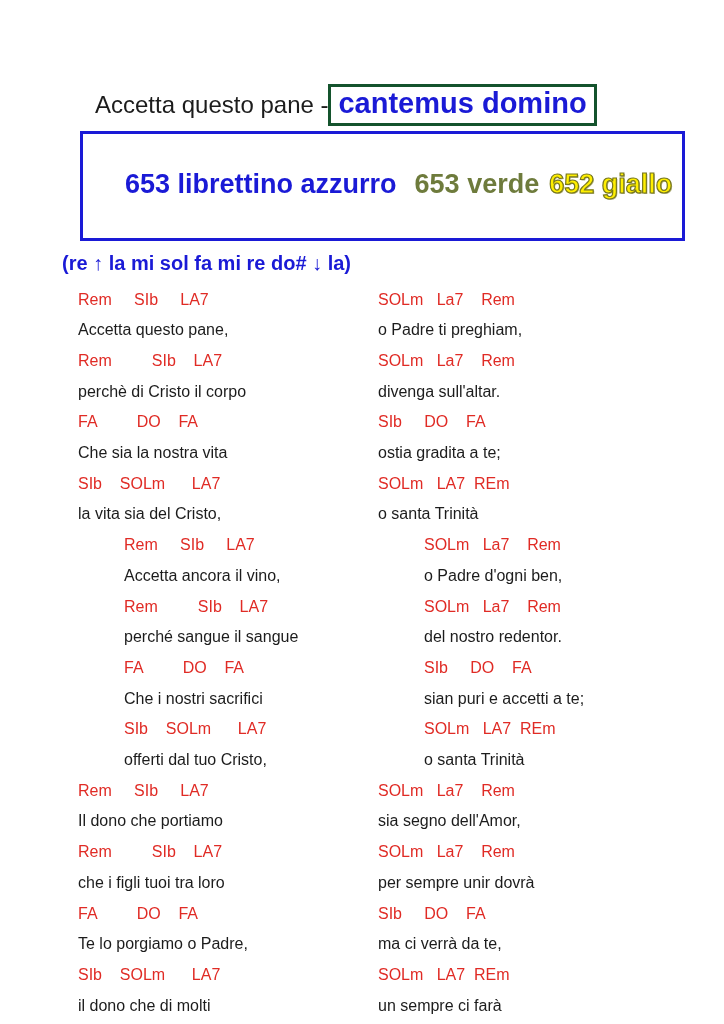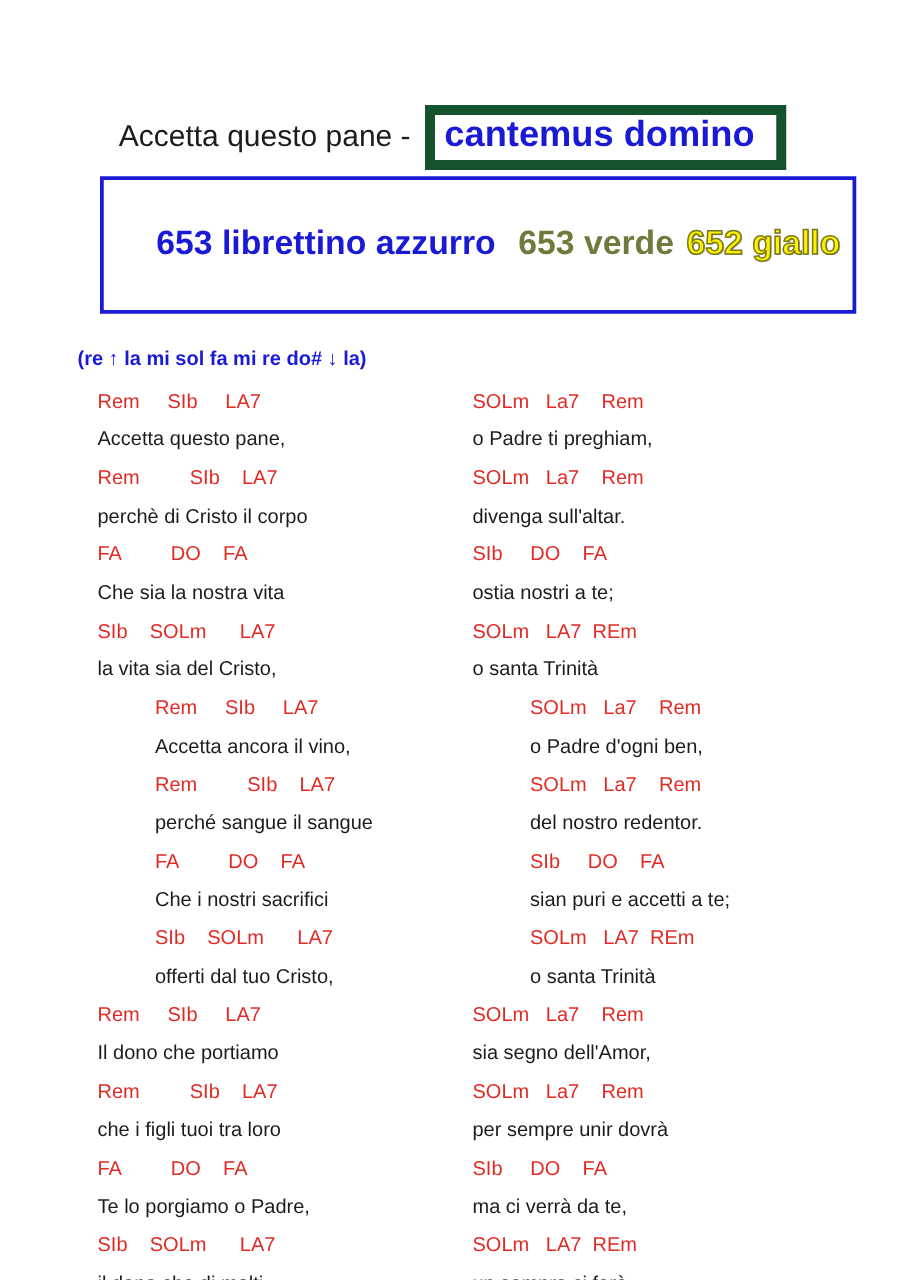--- a/index.html
+++ b/index.html
@@ -7,45 +7,44 @@
     width:724px; height:1024px; background:#ffffff; overflow:hidden;
     font-family:"Liberation Sans","DejaVu Sans",sans-serif;
     color:#1c1c1c;
   }
   .page { padding:84px 14px 0 62px; }
 
   
   .title-line { margin-left:33px; display:flex; align-items:center; }
   .title-plain { font-size:24px; white-space:pre; }
   .title-boxed {
-    margin-left:12px;
     font-size:29px; font-weight:bold; color:#1a1ad6;
-    border:8px solid #14532d;
-    padding:0 17px 3px 7px;
+    border:3px solid #14532d;
+    padding:0 7px 3px 7px;
     line-height:1.15;
   }
 
   
   .numbers-box {
     display:inline-block; margin-left:18px; margin-top:5px;
     border:3px solid #1a1ad6;
     padding:1px 10px 5px 12px;
     font-size:27px; font-weight:bold; white-space:pre; line-height:1.2;
   }
   .num-blue   { color:#1a1ad6; }
   .num-green  { color:#6e7b3c; margin-left:18px; }
   .num-yellow {
     color:#ffef00; margin-left:10px;
     -webkit-text-stroke:1.2px #77771f;
     text-shadow:1px 1px 0 rgba(119,119,31,.55);
   }
 
   
   .melody {
-    margin-top:28px; font-size:16px; font-weight:bold; color:#1a1ad6;
+    margin-top:11px; font-size:20px; font-weight:bold; color:#1a1ad6;
     white-space:pre;
   }
 
   
   .song { margin-top:10px; margin-left:16px; font-size:16px; }
   .stanza.indented { margin-left:46px; }
   .row { display:grid; grid-template-columns:300px auto; }
   .cell { white-space:pre; line-height:30.7px; }
   .chords .cell { color:#e02b25; }
 </style>
@@ -83,21 +82,21 @@
       <div class="row lyrics">
         <span class="cell">perchè di Cristo il corpo</span>
         <span class="cell">divenga sull'altar.</span>
       </div>
       <div class="row chords">
         <span class="cell">FA         DO    FA</span>
         <span class="cell">SIb     DO    FA</span>
       </div>
       <div class="row lyrics">
         <span class="cell">Che sia la nostra vita</span>
-        <span class="cell">ostia nostri a te;</span>
+        <span class="cell">ostia gradita a te;</span>
       </div>
       <div class="row chords">
         <span class="cell">SIb    SOLm      LA7</span>
         <span class="cell">SOLm   LA7  REm</span>
       </div>
       <div class="row lyrics">
         <span class="cell">la vita sia del Cristo,</span>
         <span class="cell">o santa Trinità</span>
       </div>
     </div>

